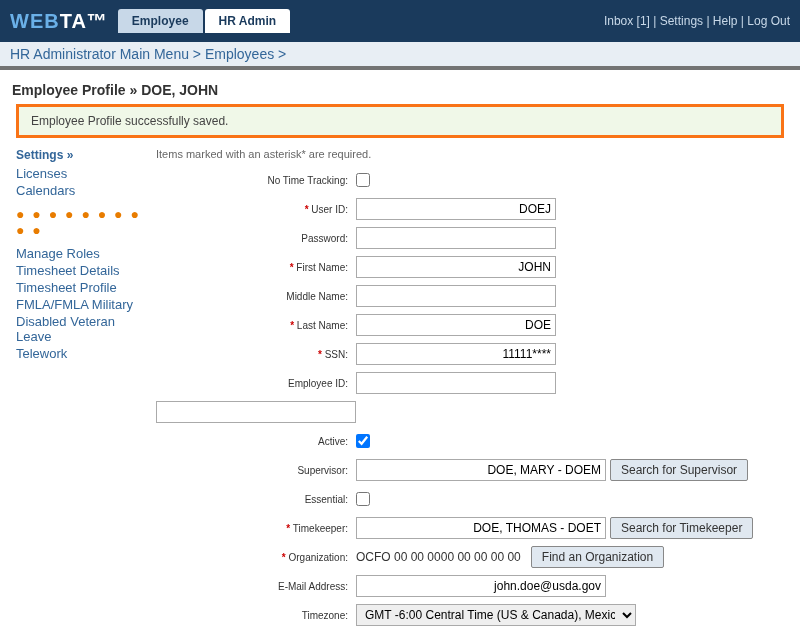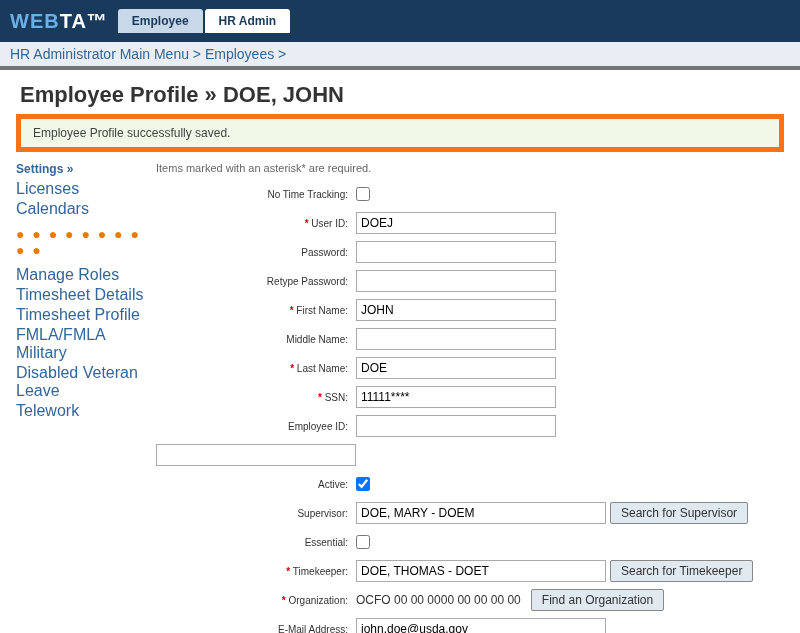--- a/index.html
+++ b/index.html
@@ -12,43 +12,43 @@
     .logo-web { color: #6ab0e8; }
     .logo-ta { color: #fff; }
     .nav-tab { background: #c8d8e8; color: #1a3a5c; padding: 5px 14px; font-size: 12px; font-weight: bold; cursor: pointer; border: none; margin-right: 2px; border-radius: 3px 3px 0 0; }
     .nav-tab.active { background: #fff; color: #1a3a5c; }
     .header-right { color: #c8d8e8; font-size: 12px; }
 
     
     .breadcrumb { background: #e8eef4; padding: 4px 10px; font-size: 14px; color: #336699; border-bottom: 4px solid #737373; }
 
     
-    .page-title { padding: 12px 16px 6px 20px; font-size: 22px; font-weight: bold; color: #333; }
+    .page-title { padding: 12px 16px 6px 12px; font-size: 14px; font-weight: bold; color: #333; }
 
     
-    .success-msg { margin: 0 16px 10px 16px; background: #f0f8e8; border: 5px solid #f97316; padding: 7px 12px; font-size: 12px; color: #444; }
+    .success-msg { margin: 0 16px 10px 16px; background: #f0f8e8; border: 3px solid #f97316; padding: 7px 12px; font-size: 12px; color: #444; }
 
     
     .main-content { display: flex; padding: 0 16px; }
 
     
     .sidebar { width: 140px; flex-shrink: 0; padding-right: 10px; }
     .sidebar-section-title { color: #336699; font-size: 12px; font-weight: bold; margin-bottom: 4px; }
-    .sidebar-link { display: block; color: #336699; text-decoration: none; font-size: 16px; margin-bottom: 2px; }
+    .sidebar-link { display: block; color: #336699; text-decoration: none; font-size: 13px; margin-bottom: 2px; }
     .sidebar-dots { color: #e87c00; font-size: 14px; letter-spacing: 2px; margin: 8px 0; }
 
     
     .form-area { flex: 1; }
     .required-note { font-size: 11px; color: #666; margin-bottom: 8px; }
 
     
     .form-row { display: flex; align-items: center; margin-bottom: 5px; min-height: 24px; }
     .form-label { width: 200px; text-align: right; padding-right: 8px; font-size: 10px; color: #333; flex-shrink: 0; }
     .form-label .req { color: #c00; font-weight: bold; }
-    .form-control { border: 1px solid #aaa; padding: 2px 4px; font-size: 12px; height: 22px; }
+    .form-control { border: 1px solid #aaa; padding: 2px 4px; font-size: 12px; height: 22px; text-align: right; }
     .form-control-md { width: 200px; }
     .form-control-lg { width: 250px; }
     .checkbox-input { width: 14px; height: 14px; }
 
     .btn { padding: 3px 10px; font-size: 12px; cursor: pointer; border: 1px solid #888; background: #e0e8f0; color: #333; border-radius: 2px; margin-left: 4px; }
 
     .org-value { font-size: 12px; margin-right: 6px; }
 
     select.form-control { height: 22px; padding: 1px 4px; }
   </style>
@@ -56,20 +56,21 @@
 <body>
 
 <div class="header">
   <div class="header-left">
     <div class="logo">
       <span class="logo-web">WEB</span><span class="logo-ta">TA™</span>
     </div>
     <button class="nav-tab">Employee</button>
     <button class="nav-tab active">HR Admin</button>
   </div>
+  <div class="header-right">Inbox [1] | Settings | Help | Log Out</div>
 </div>
 
 <div class="breadcrumb">
   <span>HR Administrator Main Menu &gt; Employees &gt;</span>
 </div>
 
 <div class="page-title">Employee Profile » DOE, JOHN</div>
 
 <div class="success-msg">Employee Profile successfully saved.</div>
 
@@ -99,24 +100,20 @@
     <div class="form-row">
       <div class="form-label"><span class="req">*</span> <span>User ID:</span></div>
       <input type="text" class="form-control form-control-md" value="DOEJ" style="">
     </div>
 
     <div class="form-row">
       <div class="form-label">Password:</div>
       <input type="password" class="form-control form-control-md" style="">
     </div>
 
-    <div class="form-row">
-      <div class="form-label">Retype Password:</div>
-      <input type="password" class="form-control form-control-md" style="">
-    </div>
 
     <div class="form-row">
       <div class="form-label"><span class="req">*</span> <span>First Name:</span></div>
       <input type="text" class="form-control form-control-md" value="JOHN" style="">
     </div>
 
     <div class="form-row">
       <div class="form-label">Middle Name:</div>
       <input type="text" class="form-control form-control-md" style="">
     </div>

